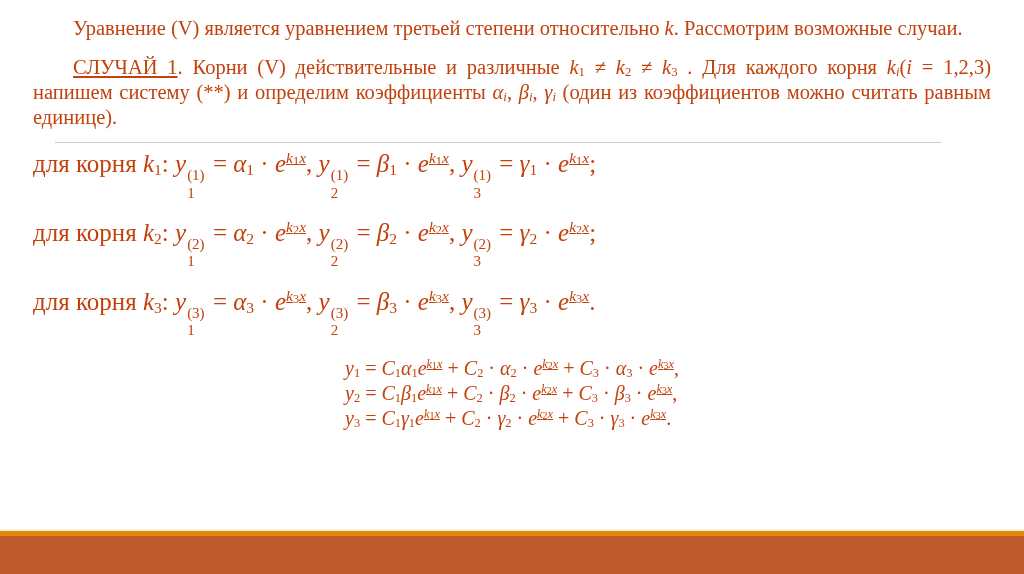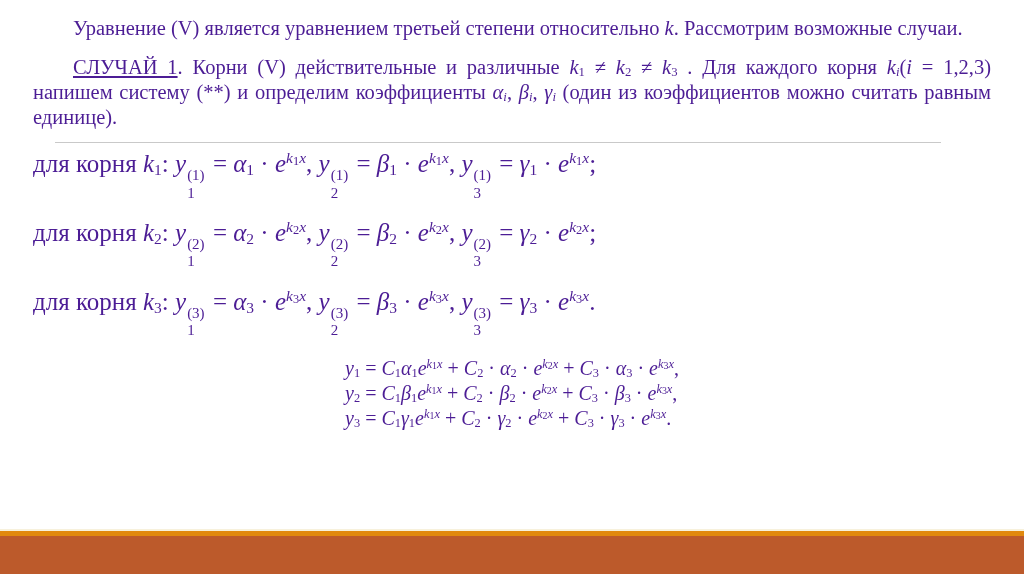--- a/index.html
+++ b/index.html
@@ -6,21 +6,21 @@
     margin: 0; padding: 0;
     width: 1024px; height: 574px;
     overflow: hidden;
     background: #ffffff;
   }
   .slide {
     position: relative;
     width: 1024px; height: 574px;
     background: #ffffff;
     font-family: "Liberation Serif", "DejaVu Serif", serif;
-    color: #4c1d95;
+    color: #c2410c;
   }
   .content {
     position: relative;
     padding: 16px 33px 0 33px;
   }
   .para {
     font-size: 20.5px;
     line-height: 25px;
     text-align: justify;
     text-indent: 40px;
@@ -46,21 +46,21 @@
   }
   .para-fundamental { margin-top: 4px; margin-bottom: 10px; }
   .system { text-align: center; margin-top: 2px; }
   .system-inner { display: inline-block; text-align: left; }
   .sys-line { font-size: 20px; line-height: 25px; white-space: nowrap; }
 
   i { font-style: italic; }
   u { text-decoration: underline; text-underline-offset: 2px; }
   sub, sup { line-height: 0; }
   sub { font-size: 0.62em; vertical-align: -0.18em; }
-  sup { font-size: 0.62em; vertical-align: 0.55em; }
+  sup { font-size: 0.62em; vertical-align: 0.55em; text-decoration: underline; }
   sup sub { font-size: 0.8em; vertical-align: -0.15em; }
   .stack {
     display: inline-flex;
     flex-direction: column;
     align-items: flex-start;
     font-size: 0.6em;
     line-height: 1.15;
     vertical-align: -0.55em;
     padding: 0 2px 0 1px;
   }

